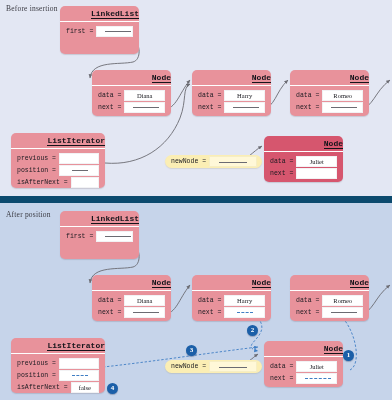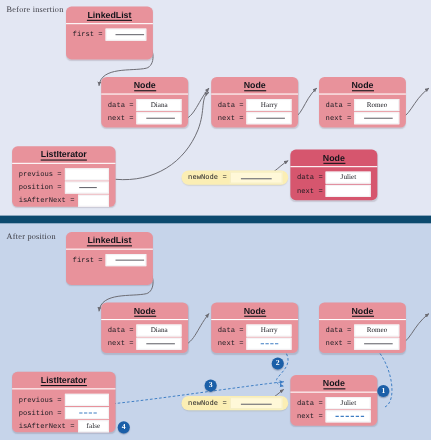--- a/index.html
+++ b/index.html
@@ -25,22 +25,22 @@
 
   
   .obj{
     position:absolute;
     border-radius:5px;
     background:#e8929b;
     box-shadow:0 1px 1px rgba(80,60,70,.18);
   }
   .obj.dark{background:#d6566e;}
   .obj .title{
-    height:15px;line-height:15px;text-align:center;
-    font-family:Liberation Sans, sans-serif;
+    height:15px;line-height:15px;text-align:right;
+    font-family:Liberation Mono, monospace;
     font-weight:bold;font-size:8px;color:#14141a;
     border-bottom:1px solid #ffffff;
   }
   .obj .title span{ border-bottom:1px solid #14141a; padding-bottom:0px;}
   .obj .body{padding:4px 6px 5px 6px;}
   .fieldrow{
     display:flex;align-items:center;justify-content:flex-end;
     margin-bottom:2px;height:10px;
   }
   .fieldrow:last-child{margin-bottom:0;}

